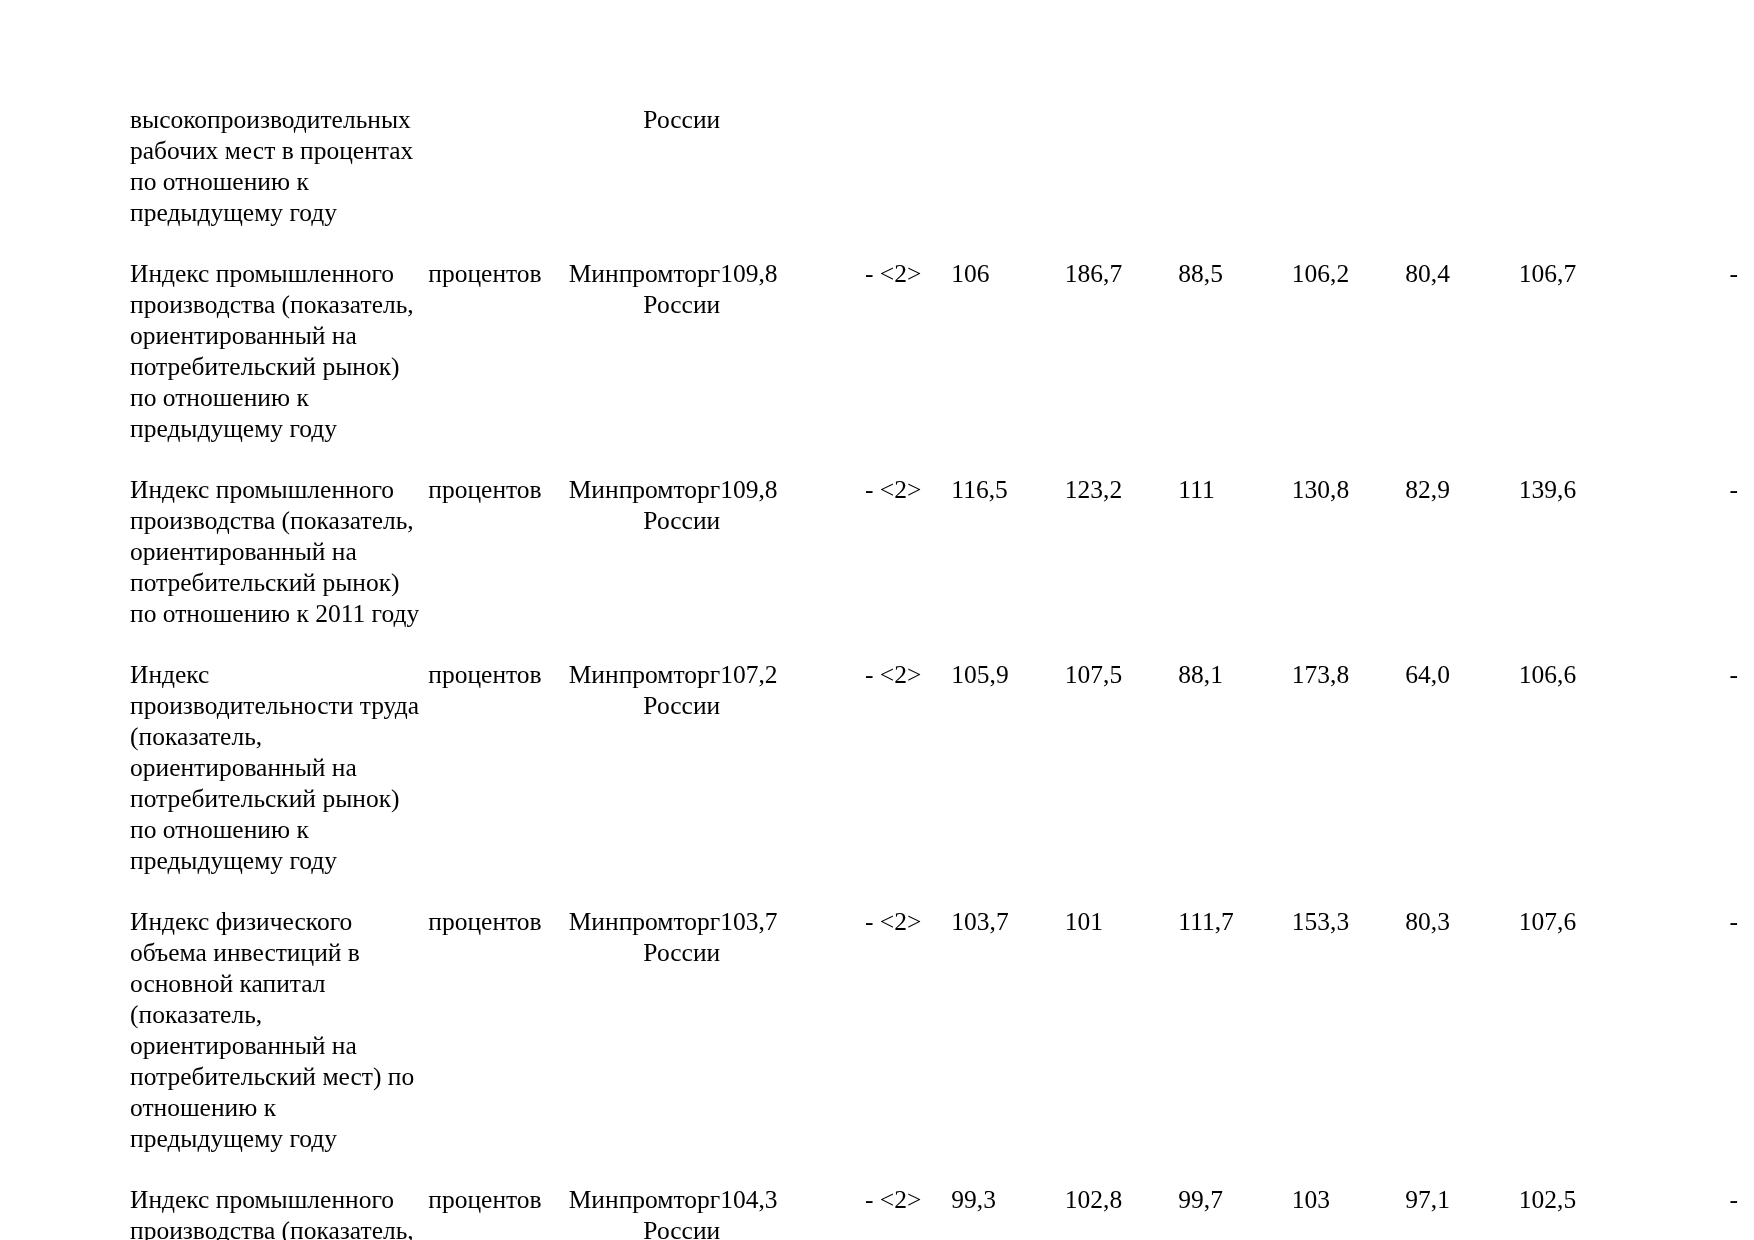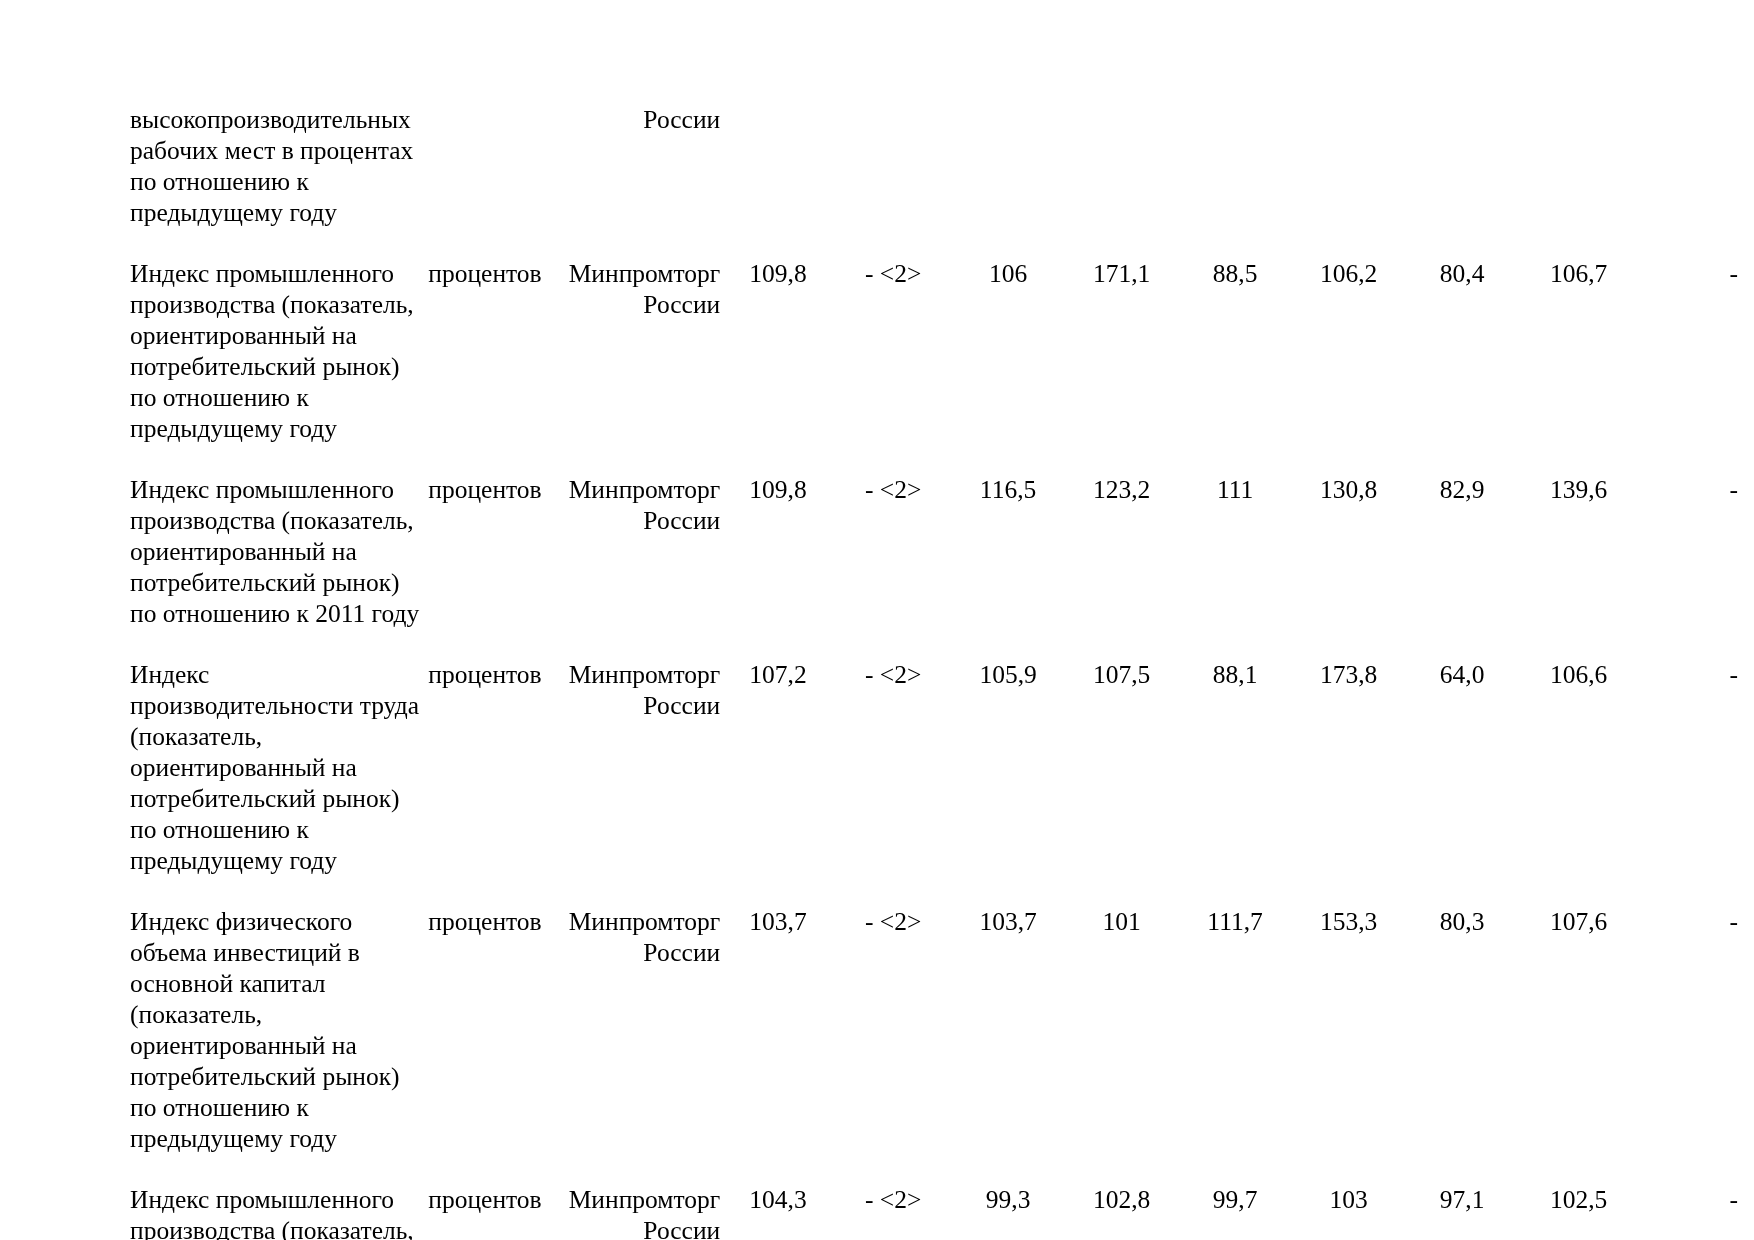--- a/index.html
+++ b/index.html
@@ -60,21 +60,21 @@
   td.unit-cell {
     text-align: center;
     padding-right: 10px;
     white-space: nowrap;
   }
   td.src-cell {
     text-align: right;
     padding-left: 0px;
   }
   td.val-cell {
-    text-align: center;
+    text-align: left;
     padding-right: 24px;
     white-space: nowrap;
   }
   td.val-cell.footnote-cell {
     text-align: right;
     padding-right: 30px;
   }
   td.val-cell.last-cell {
     text-align: right;
     padding-right: 12px;
@@ -123,21 +123,21 @@
         <tr class="spacer-row">
           <td colspan="12"></td>
         </tr>
         <tr class="row-block">
           <td class="name-cell">Индекс промышленного производства (показатель, ориентированный на потребительский рынок) по отношению к предыдущему году</td>
           <td class="unit-cell">процентов</td>
           <td class="src-cell">Минпромторг России</td>
           <td class="val-cell">109,8</td>
           <td class="val-cell footnote-cell">- &lt;2&gt;</td>
           <td class="val-cell">106</td>
-          <td class="val-cell">171,1</td>
+          <td class="val-cell">186,7</td>
           <td class="val-cell">88,5</td>
           <td class="val-cell">106,2</td>
           <td class="val-cell">80,4</td>
           <td class="val-cell">106,7</td>
           <td class="val-cell last-cell">-</td>
         </tr>
         <tr class="spacer-row">
           <td colspan="12"></td>
         </tr>
         <tr class="row-block">
@@ -168,21 +168,21 @@
           <td class="val-cell">88,1</td>
           <td class="val-cell">173,8</td>
           <td class="val-cell">64,0</td>
           <td class="val-cell">106,6</td>
           <td class="val-cell last-cell">-</td>
         </tr>
         <tr class="spacer-row">
           <td colspan="12"></td>
         </tr>
         <tr class="row-block">
-          <td class="name-cell">Индекс физического объема инвестиций в основной капитал (показатель, ориентированный на потребительский рынок) по отношению к предыдущему году</td>
+          <td class="name-cell">Индекс физического объема инвестиций в основной капитал (показатель, ориентированный на потребительский мест) по отношению к предыдущему году</td>
           <td class="unit-cell">процентов</td>
           <td class="src-cell">Минпромторг России</td>
           <td class="val-cell">103,7</td>
           <td class="val-cell footnote-cell">- &lt;2&gt;</td>
           <td class="val-cell">103,7</td>
           <td class="val-cell">101</td>
           <td class="val-cell">111,7</td>
           <td class="val-cell">153,3</td>
           <td class="val-cell">80,3</td>
           <td class="val-cell">107,6</td>

